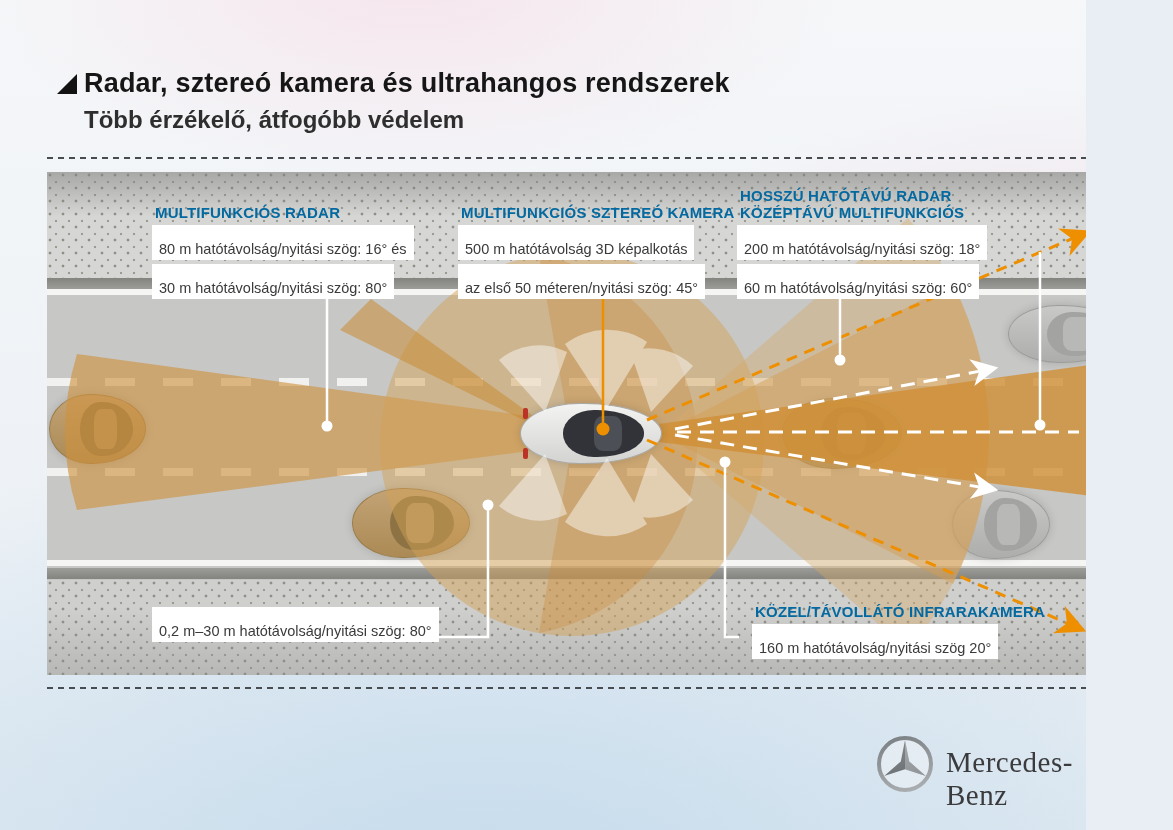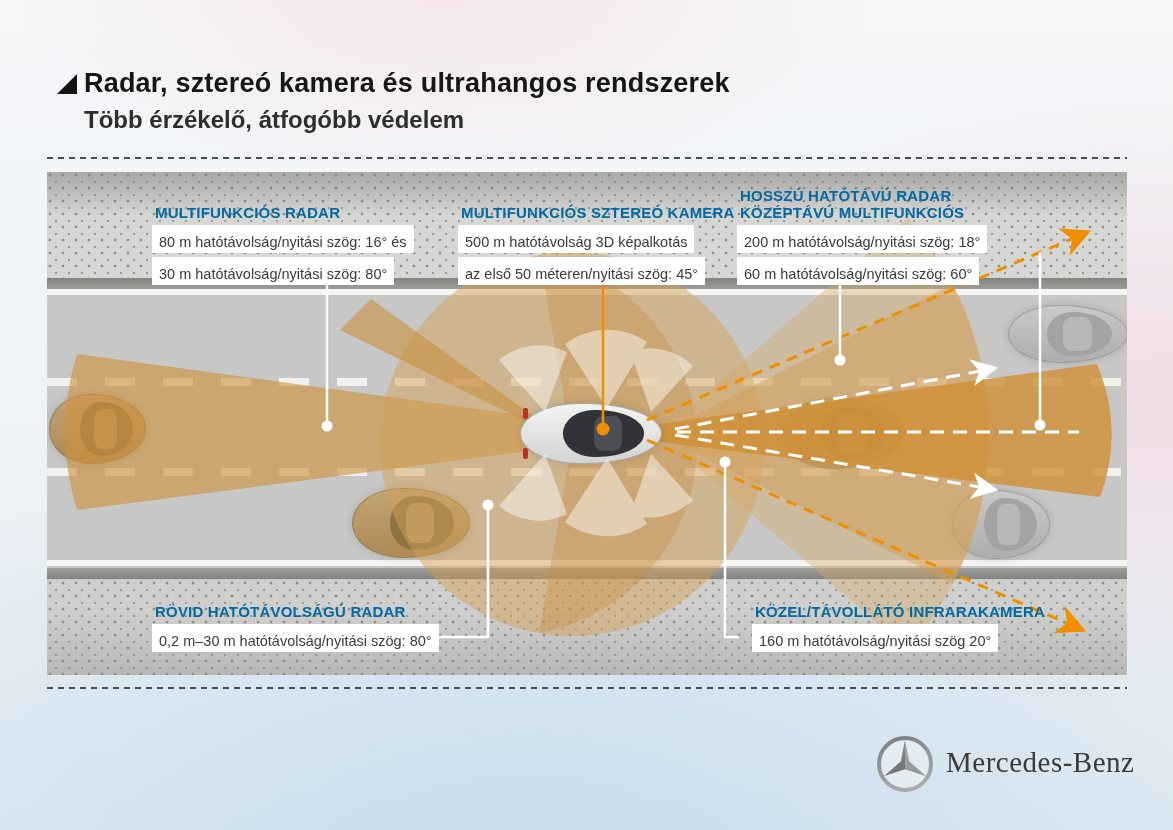--- a/index.html
+++ b/index.html
@@ -1,18 +1,18 @@
 <!DOCTYPE html>
 <html><head>
 <meta charset="utf-8">
 <style>
   html,body{margin:0;padding:0;}
   body{font-family:"Liberation Sans", sans-serif; background:#e8eef3;}
   .stage{
-    position:relative; width:1173px; height:830px; overflow:hidden;
+    position:relative; width:1086px; height:830px; overflow:hidden;
     background:
       radial-gradient(700px 320px at 38% -2%, rgba(246,215,226,.55), transparent 62%),
       radial-gradient(820px 520px at 99% 48%, rgba(243,205,219,.6), transparent 60%),
       radial-gradient(1250px 720px at 45% 108%, rgba(188,214,234,.75), transparent 68%),
       linear-gradient(180deg,#f5f7f9 0%, #eef2f6 55%, #e2ebf2 100%);
   }
   
   .hdr-tri{position:absolute; left:57px; top:74px; width:20px; height:20px; background:#121212;
     -webkit-clip-path:polygon(100% 0,100% 100%,0 100%); clip-path:polygon(100% 0,100% 100%,0 100%);}
   .hdr-title{position:absolute; left:84px; top:68px; font-size:27px; font-weight:700; color:#161616; letter-spacing:.2px;}
@@ -55,21 +55,21 @@
   .car-ego{background:linear-gradient(180deg,#f3f3f1,#d3d3d1); border:1px solid #a9a9a7; z-index:3;}
   .car-ego .glass{left:30%; right:12%; background:#313338;}
   .car-ego .roofstrip{left:52%; right:28%; background:#4c4f55;}
   .taillight{position:absolute; width:5px; height:11px; background:#bb3227; border-radius:2px; left:2px;}
   .taillight.t1{top:4px;} .taillight.t2{bottom:4px;}
   svg.layer{position:absolute; left:0; top:0;}
   .z1{z-index:1;} .z2{z-index:2;} .z4{z-index:4;}
   
   .slabel{position:absolute; z-index:5;}
   .slabel .stitle{font-size:15px; font-weight:700; color:#0369a1; letter-spacing:.2px; margin:0 0 3px 3px; line-height:17px;}
-  .slabel .sval{display:table; font-size:14.5px; color:#3a3a3a; background:#fff; padding:9px 7px 3px; margin-top:4px; white-space:nowrap;}
+  .slabel .sval{display:table; font-size:14.5px; color:#3a3a3a; background:#fff; padding:16px 7px 3px; margin-top:4px; white-space:nowrap;}
   
   .brandtext{position:absolute; left:946px; top:746px; font-family:"Liberation Serif", serif; font-size:29px; color:#3b3b3d; letter-spacing:.5px;}
 </style>
 </head>
 <body>
 
 <div class="stage">
 
   <div class="hdr-tri"></div>
   <div class="hdr-title">Radar, sztereó kamera és ultrahangos rendszerek</div>
@@ -196,21 +196,20 @@
 
     <div class="slabel" style="left:690px; top:15px;">
       <div class="stitle" style="margin-bottom:0;">HOSSZÚ HATÓTÁVÚ RADAR</div>
       <div class="stitle">KÖZÉPTÁVÚ MULTIFUNKCIÓS</div>
       <div class="sval">200 m hatótávolság/nyitási szög: 18°</div>
       <div class="sval">60 m hatótávolság/nyitási szög: 60°</div>
     </div>
 
 
     <div class="slabel" style="left:105px; top:431px;">
-      <div class="stitle">RÖVID HATÓTÁVOLSÁGÚ RADAR</div>
       <div class="sval">0,2 m–30 m hatótávolság/nyitási szög: 80°</div>
     </div>
 
     <div class="slabel" style="left:686px; top:431px;margin-left:19px;">
       <div class="stitle">KÖZEL/TÁVOLLÁTÓ INFRARAKAMERA</div>
       <div class="sval">160 m hatótávolság/nyitási szög 20°</div>
     </div>
   </div>
 
   <svg class="layer" style="left:874px; top:733px;" width="62" height="62" viewBox="-31 -31 62 62">

